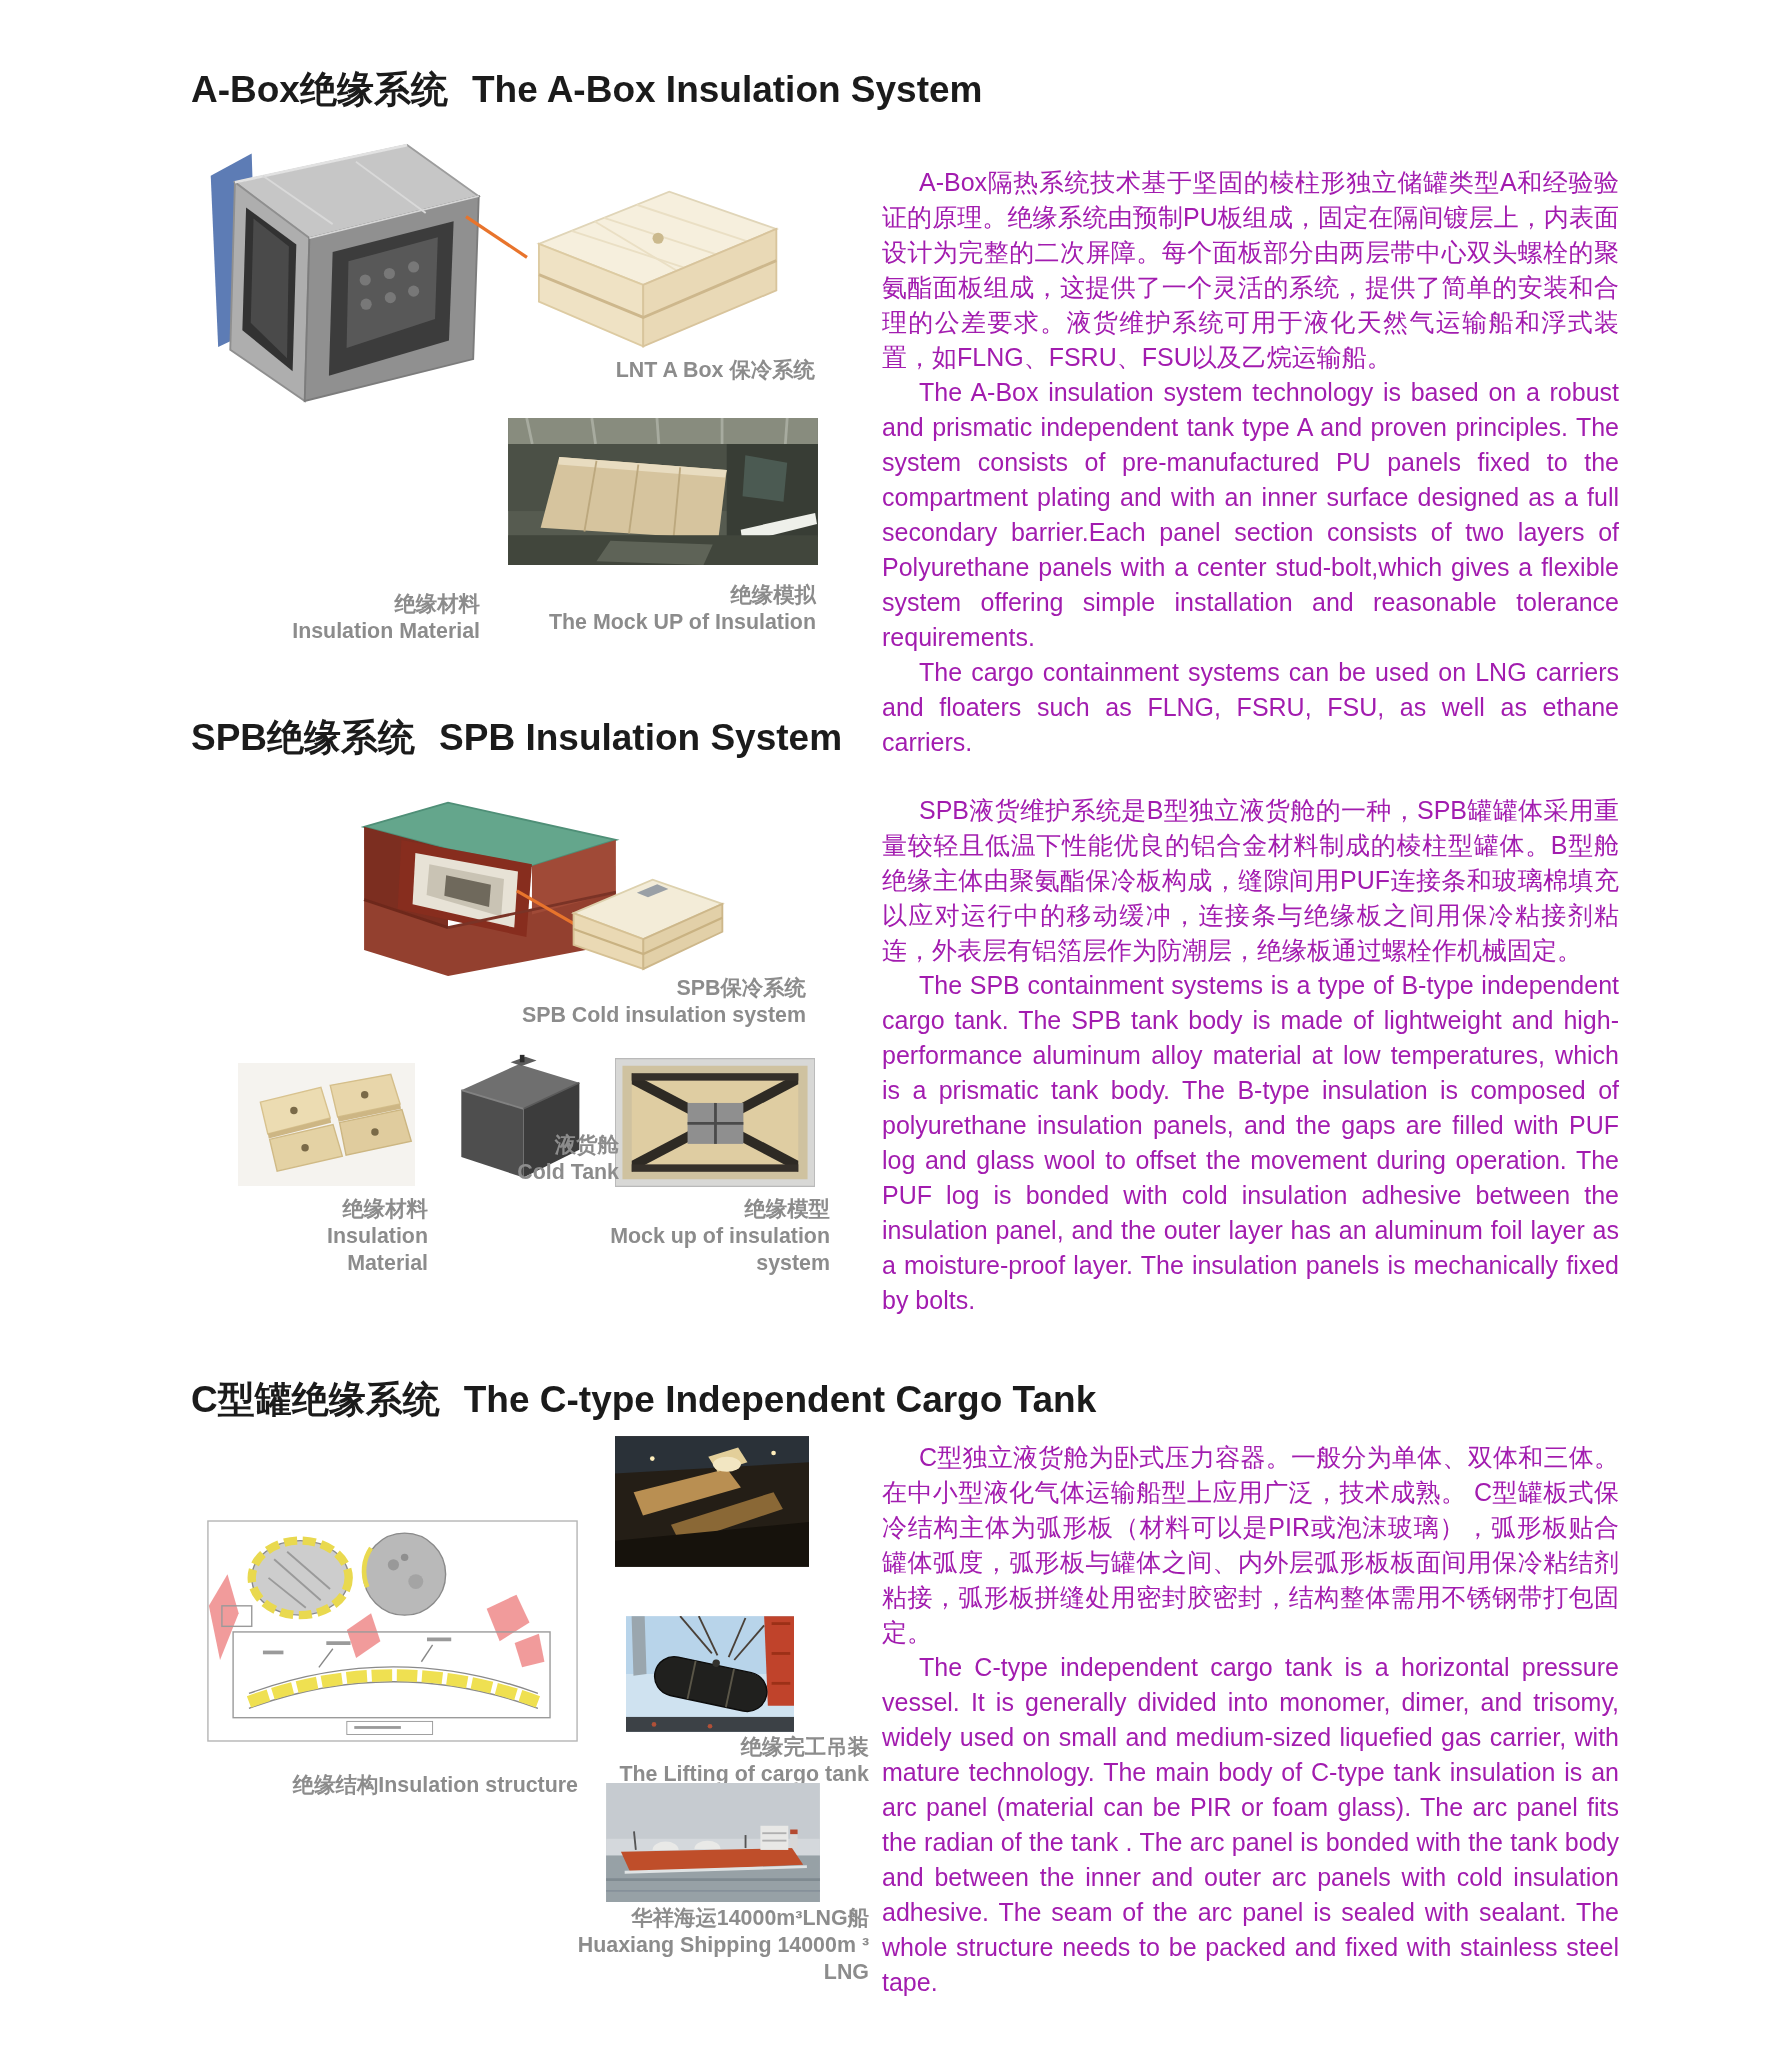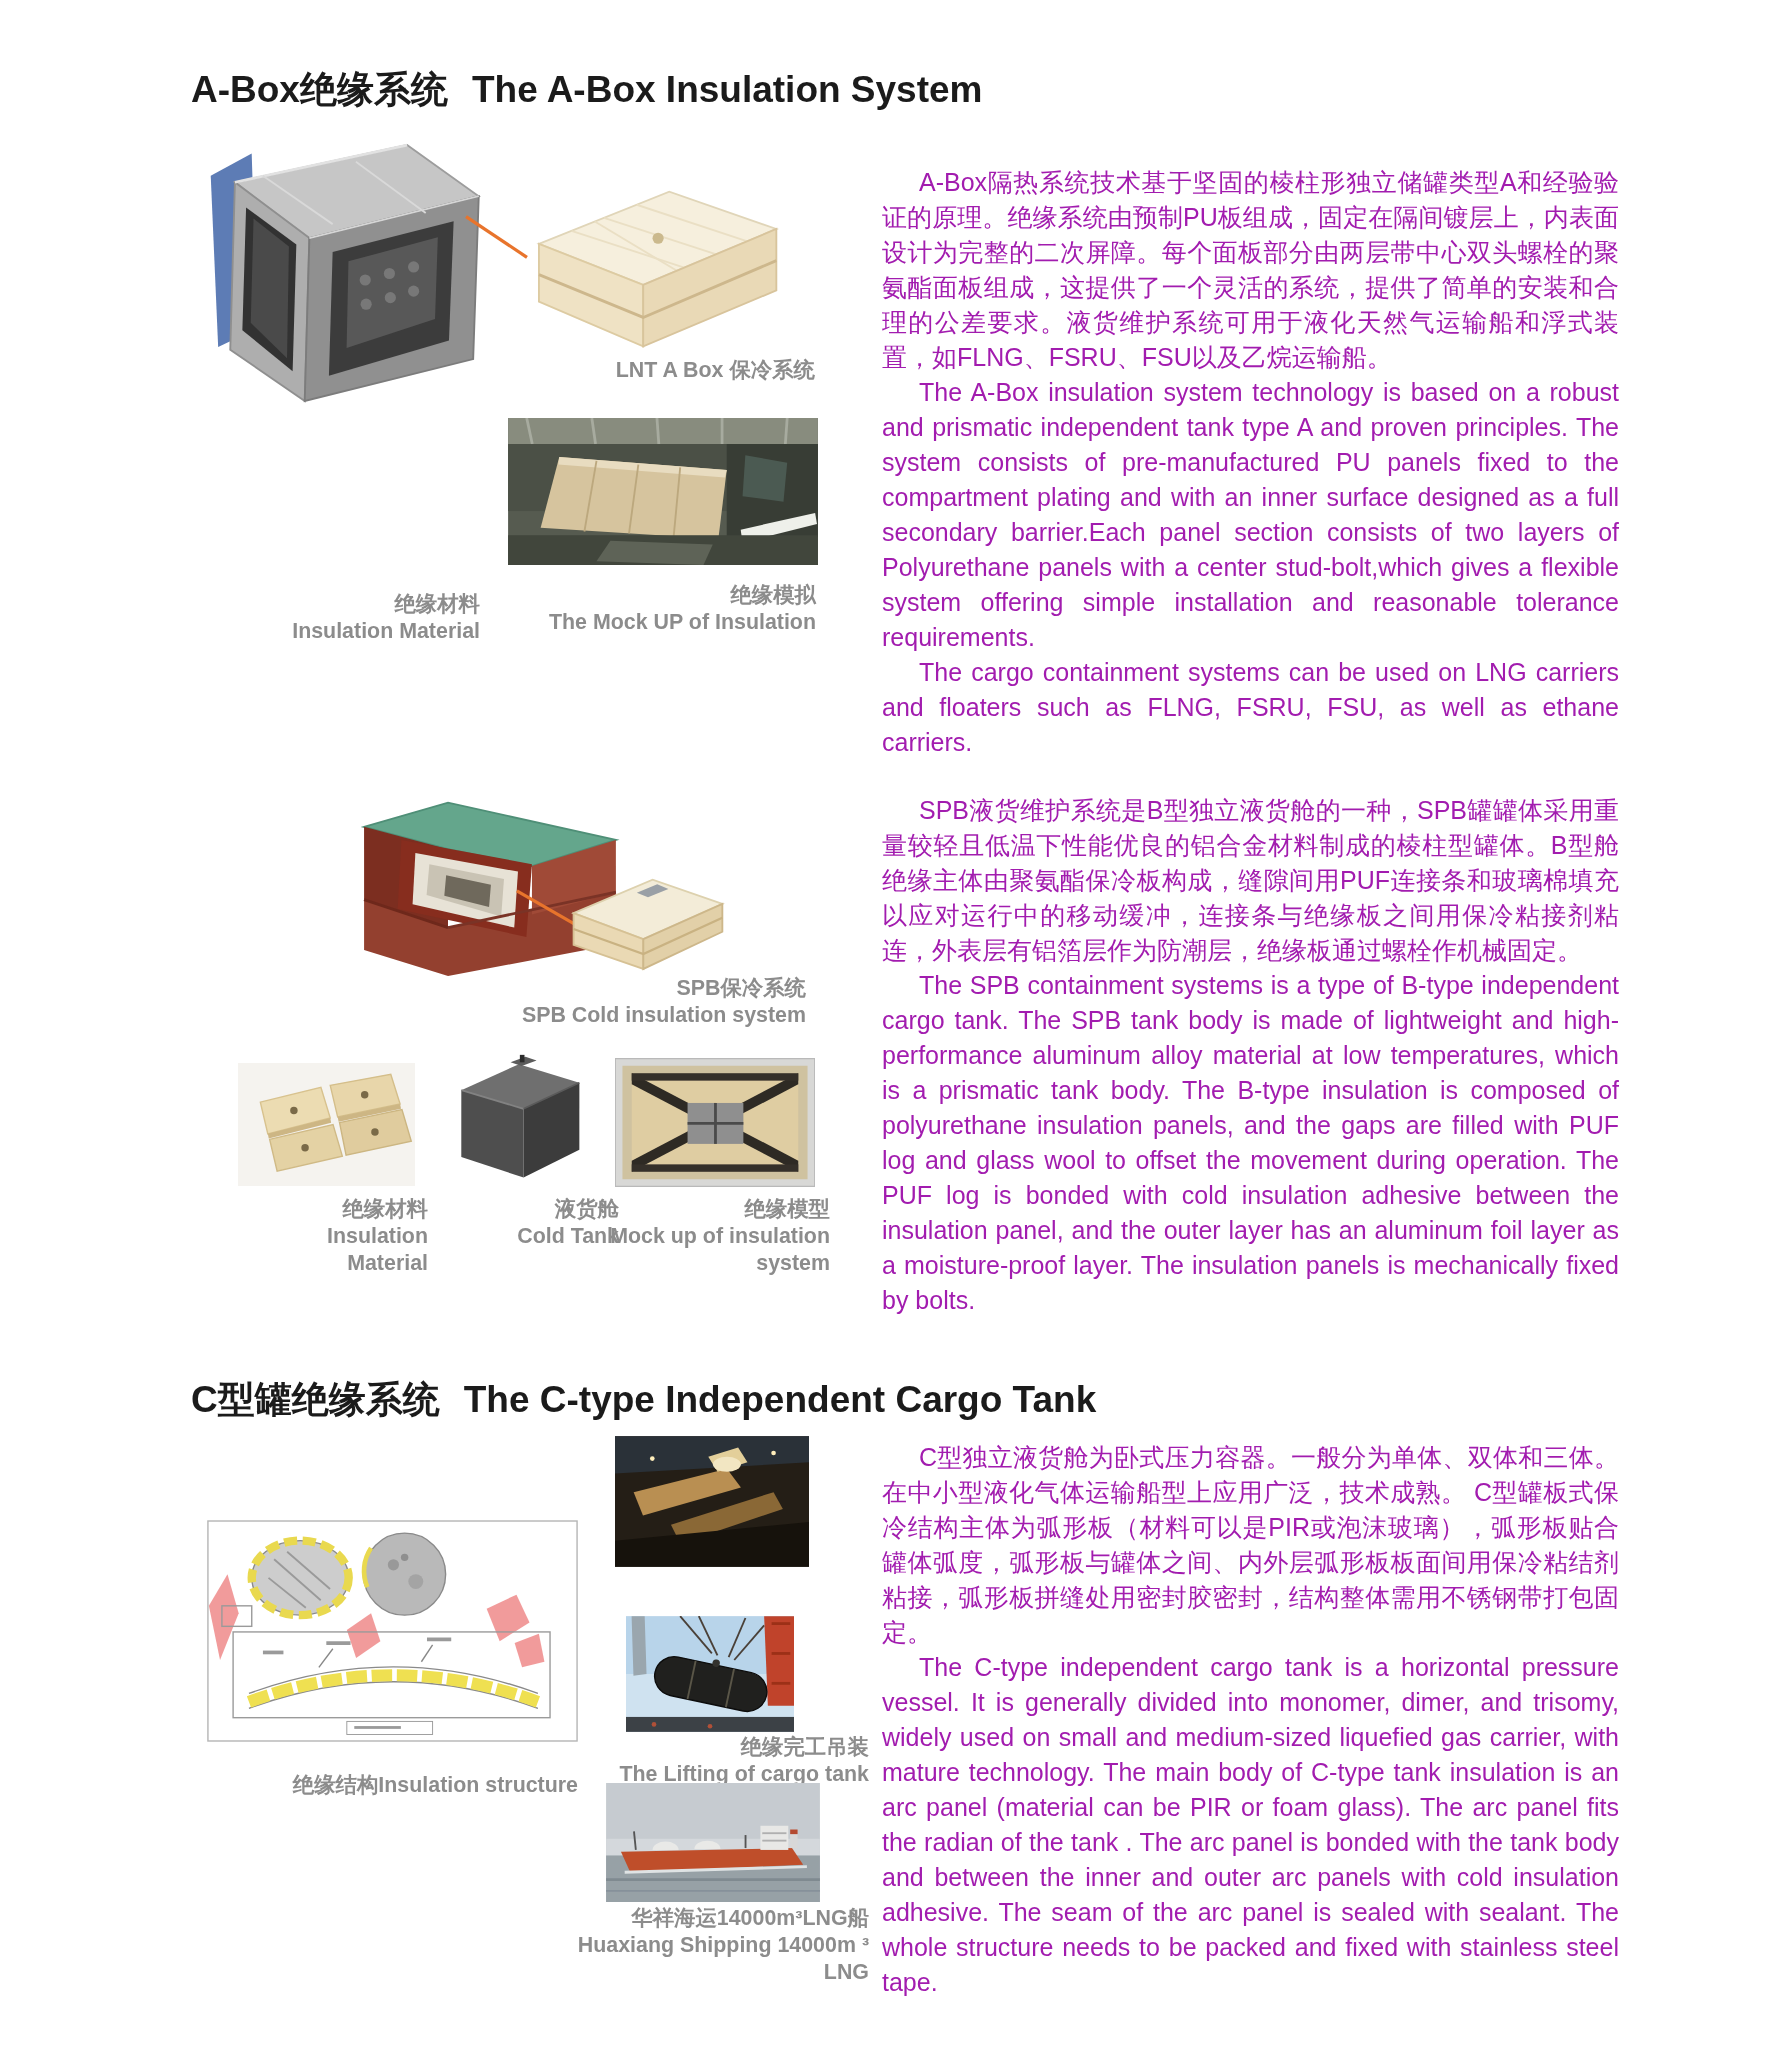--- a/index.html
+++ b/index.html
@@ -99,20 +99,23 @@
     <div>绝缘模拟</div>
     <div>The Mock UP of Insulation</div>
   </div>
 
   <div class="body-col" style="top:165px;">
     <p class="para">A-Box隔热系统技术基于坚固的棱柱形独立储罐类型A和经验验证的原理。绝缘系统由预制PU板组成，固定在隔间镀层上，内表面设计为完整的二次屏障。每个面板部分由两层带中心双头螺栓的聚氨酯面板组成，这提供了一个灵活的系统，提供了简单的安装和合理的公差要求。液货维护系统可用于液化天然气运输船和浮式装置，如FLNG、FSRU、FSU以及乙烷运输船。</p>
     <p class="para">The A-Box insulation system technology is based on a robust and prismatic independent tank type A and proven principles. The system consists of pre-manufactured PU panels fixed to the compartment plating and with an inner surface designed as a full secondary barrier.Each panel section consists of two layers of Polyurethane panels with a center stud-bolt,which gives a flexible system offering simple installation and reasonable tolerance requirements.</p>
     <p class="para">The cargo containment systems can be used on LNG carriers and floaters such as FLNG, FSRU, FSU, as well as ethane carriers.</p>
   </div>
 
+  <div class="sec-title" style="left:191px;top:713px;">
+    <span class="zh">SPB绝缘系统</span><span>SPB Insulation System</span>
+  </div>
 
   <div class="fig" style="left:308px;top:797px;">
     <svg width="350" height="180" viewBox="0 0 375 193">
       <polygon points="60,32 150,6 330,46 240,74 150,56" fill="#64a68c" stroke="#4f8f77" stroke-width="2"></polygon>
       <polygon points="60,32 150,56 150,140 60,110" fill="#7c2e20"></polygon>
       <polygon points="60,110 150,140 330,102 330,158 150,192 60,164" fill="#93402f"></polygon>
       <polygon points="240,74 330,46 330,102 240,126" fill="#a04a37"></polygon>
       <polygon points="100,46 240,72 234,150 96,120" fill="#872d1e"></polygon>
       <polygon points="115,60 225,80 221,140 112,115" fill="#e7e2d6"></polygon>
       <polygon points="130,72 210,88 207,128 127,105" fill="#c9c3b4"></polygon>
@@ -182,21 +185,21 @@
       <rect x="78" y="48" width="60" height="44" fill="#8f8f8f"></rect>
       <line x1="78" y1="70" x2="138" y2="70" stroke="#4a4a4a" stroke-width="3"></line>
       <line x1="108" y1="48" x2="108" y2="92" stroke="#4a4a4a" stroke-width="3"></line>
     </svg>
   </div>
 
   <div class="cap" style="left:242px;top:1196px;width:186px;">
     <div>绝缘材料</div>
     <div>Insulation Material</div>
   </div>
-  <div class="cap" style="left:433px;top:1196px;width:186px;">
+  <div class="cap" style="left:433px;top:1132px;width:186px;">
     <div>液货舱</div>
     <div>Cold Tank</div>
   </div>
   <div class="cap" style="left:597px;top:1196px;width:233px;">
     <div>绝缘模型</div>
     <div>Mock up of insulation system</div>
   </div>
 
   <div class="body-col" style="top:793px;">
     <p class="para">SPB液货维护系统是B型独立液货舱的一种，SPB罐罐体采用重量较轻且低温下性能优良的铝合金材料制成的棱柱型罐体。B型舱绝缘主体由聚氨酯保冷板构成，缝隙间用PUF连接条和玻璃棉填充以应对运行中的移动缓冲，连接条与绝缘板之间用保冷粘接剂粘连，外表层有铝箔层作为防潮层，绝缘板通过螺栓作机械固定。</p>

